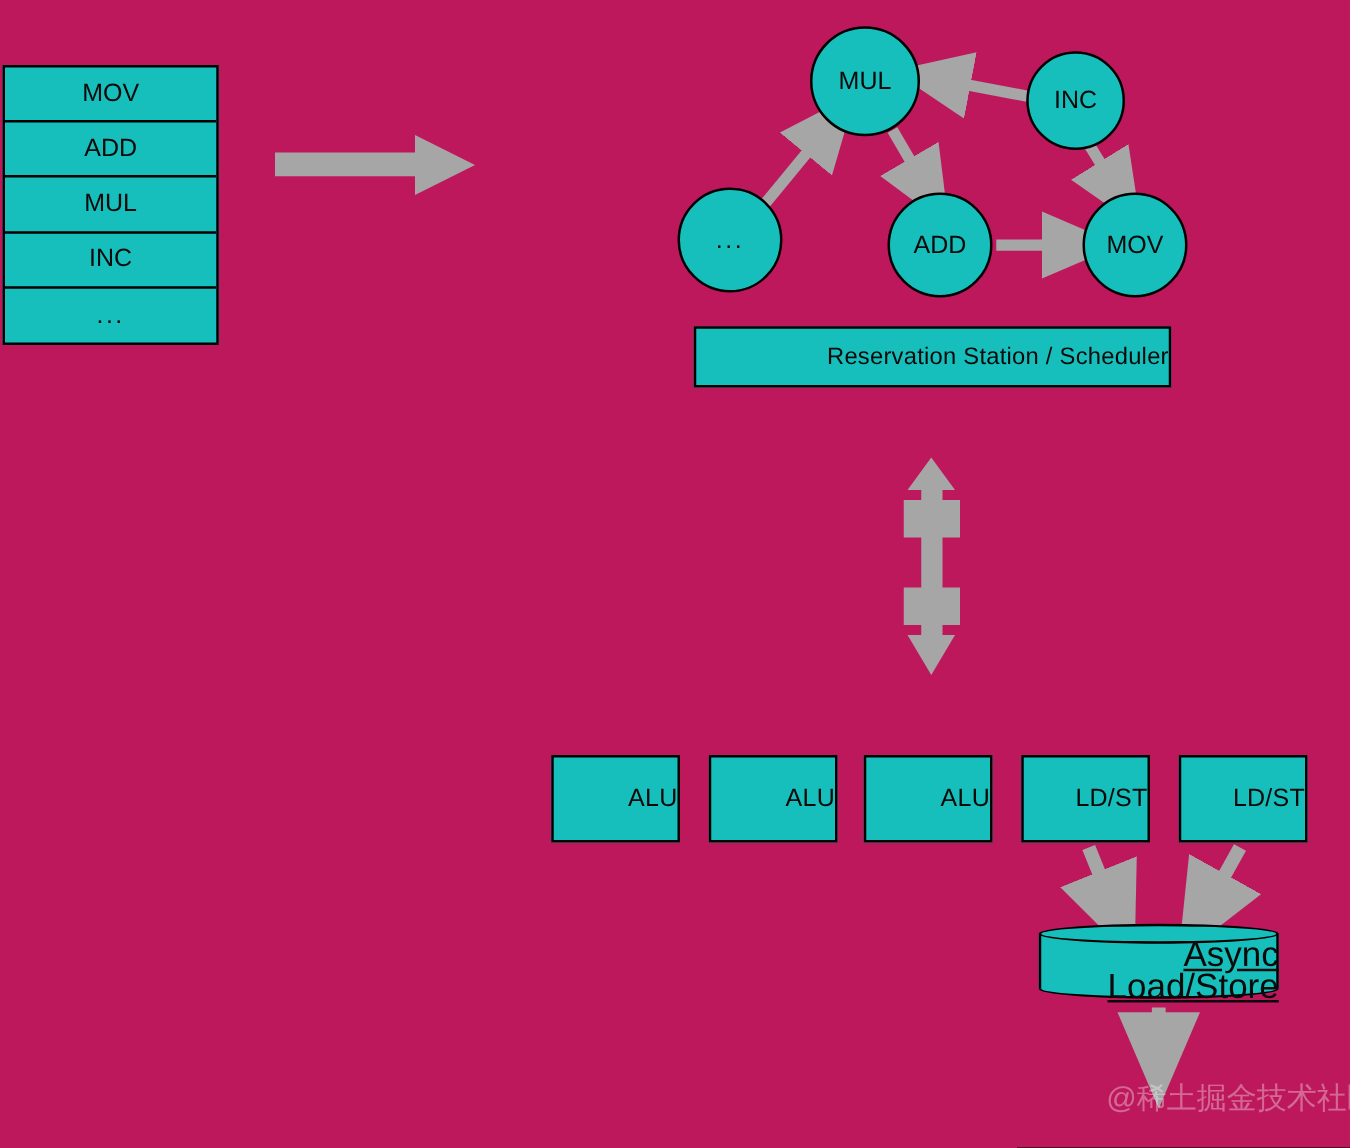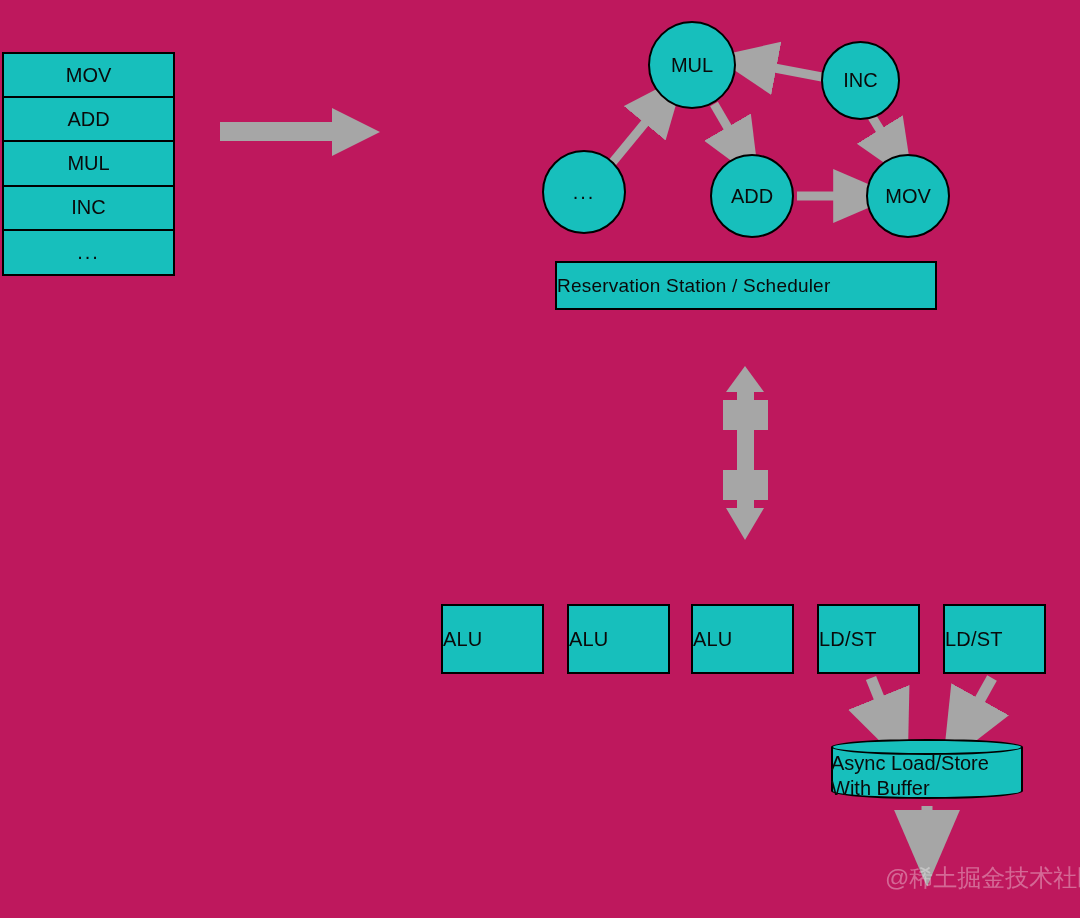--- a/index.html
+++ b/index.html
@@ -10,21 +10,21 @@
     overflow:hidden;
     font-family:"Liberation Sans", sans-serif;
   }
   .teal-box{
     position:absolute;
     background:#17bfbc;
     border:2px solid #000000;
     box-sizing:border-box;
     display:flex;
     align-items:center;
-    justify-content:flex-start;
+    justify-content:flex-end;
     color:#0a0a0a;
     font-size:19px;
     letter-spacing:.2px;
   }
   
   #queue{
     position:absolute;left:2px;top:52px;width:173px;height:224px;
     border:2px solid #000;box-sizing:border-box;background:#17bfbc;
   }
   .queue-cell{
@@ -82,24 +82,25 @@
   }
   .cyl .bottom{
     position:absolute;left:0;right:0;height:16px;
     background:#17bfbc;
     border:2px solid #000;
     border-radius:50%;
     box-sizing:border-box;
   }
   .cyl .label{
     position:absolute;left:0;right:0;
-    text-align:left;
+    text-align:right;
     color:#0a0a0a;
-    font-size:20px;
+    font-size:28px;
     line-height:25px;
+    text-decoration:underline;
   }
   #cyl-async{left:831px;top:739px;width:192px;height:60px;}
   #cyl-async .top{top:0;}
   #cyl-async .body{top:8px;height:44px;}
   #cyl-async .bottom{top:44px;}
   #cyl-async .label{top:12px;}
   #cyl-cache{left:831px;top:851px;width:192px;height:60px;}
   #cyl-cache .top{top:0;}
   #cyl-cache .body{top:8px;height:44px;}
   #cyl-cache .bottom{top:44px;}
@@ -219,20 +220,19 @@
   <div class="teal-box unit" id="ldst2">
     <span>LD/ST</span>
   </div>
 
   <div class="cyl" id="cyl-async">
     <div class="bottom"></div>
     <div class="body"></div>
     <div class="top"></div>
     <div class="label">
       <div>Async Load/Store</div>
-      <div>With Buffer</div>
     </div>
   </div>
 
 
   <div id="watermark">@稀土掘金技术社区</div>
 
 </div>
 
 </body></html>

